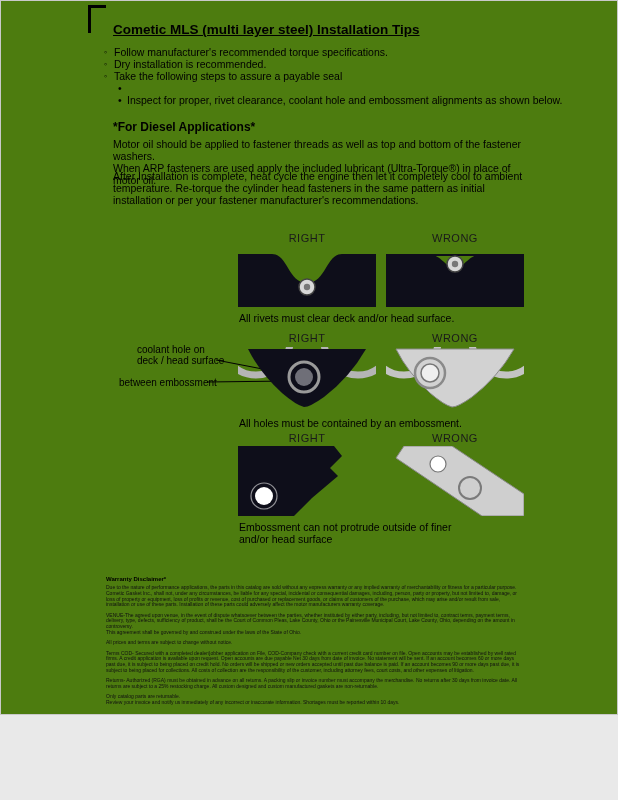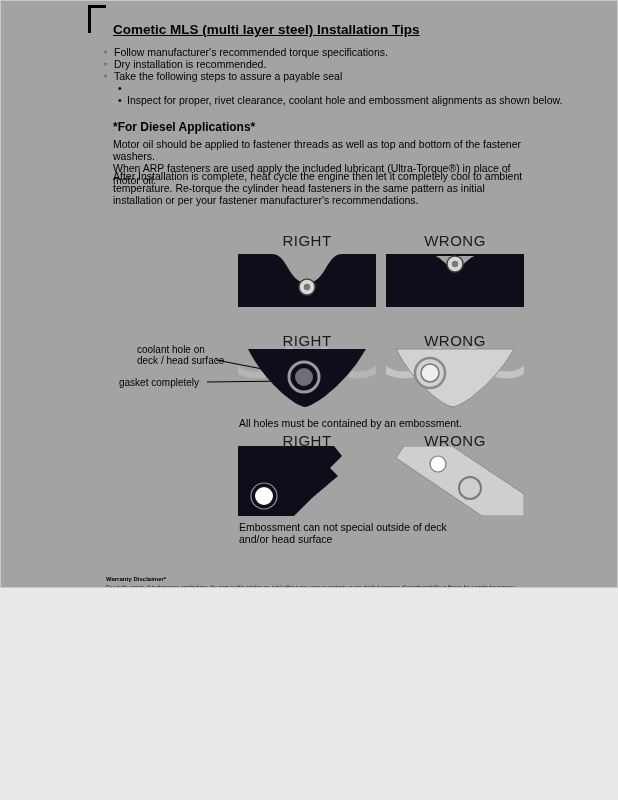--- a/index.html
+++ b/index.html
@@ -1,37 +1,37 @@
 <!DOCTYPE html>
 <html><head>
 <meta charset="utf-8">
 <style>
   * { margin:0; padding:0; box-sizing:border-box; }
   html,body { background:#e9e9e9; }
   .page {
-    position:relative; width:618px; height:588px; background:#a3a3a3;
+    position:relative; width:618px; height:715px; background:#4d7c0f;
     font-family:"Liberation Sans", sans-serif; color:#000;
     margin:0 auto; overflow:hidden; border:1px solid #c9c9c9;
   }
   .corner { position:absolute; left:87px; top:4px; width:18px; height:28px;
             border-left:3px solid #000; border-top:3px solid #000; }
   .title { position:absolute; left:112px; top:21px; font-size:13.5px; font-weight:bold;
            text-decoration:underline; }
   .bullets { position:absolute; left:103px; top:45px; width:470px; font-size:10.5px; }
   .b { display:flex; line-height:12px; }
   .m1 { width:10px; font-size:9px; flex:0 0 10px; }
   .b.sub { padding-left:14px; }
   .m2 { width:9px; flex:0 0 9px; }
   .diesel-h { position:absolute; left:112px; top:119px; font-size:12px; font-weight:bold; }
   .para { position:absolute; left:112px; width:416px; font-size:10.5px; line-height:12px;
           white-space:pre-line; }
   .p1 { top:137px; }
   .p2 { top:169px; }
   .note { position:absolute; left:112px; top:211px; font-size:10.5px; }
-  .fig-label { position:absolute; width:138px; text-align:center; font-size:15px;
+  .fig-label { position:absolute; width:138px; text-align:center; font-size:11px;
                color:#1a1a1a; letter-spacing:0.5px; }
   .fig-img { position:absolute; width:138px; }
   .fig-img svg { display:block; width:100%; height:100%; }
   .fig-caption { position:absolute; font-size:10.5px; line-height:11.5px; white-space:pre-line; }
   .callout { position:absolute; font-size:10px; line-height:10.5px; white-space:pre-line; }
   .callout-lines { position:absolute; left:205px; top:350px; }
   .disc-h { position:absolute; left:105px; top:575px; font-size:6px; font-weight:bold; }
   .disclaimer { position:absolute; left:105px; top:584px; width:414px; }
   .disc { font-size:5px; line-height:5.8px; margin-bottom:4.5px; white-space:pre-line; color:#111; }
   .page-code { position:absolute; left:388px; top:756px; font-size:11.5px;text-align:right; }
@@ -83,27 +83,28 @@
     </svg>
   </div>
   <div class="fig-img" style="left:385px; top:246px; height:60px;">
     <svg viewBox="0 0 138 60">
       <path d="M0,8 L44,8 C56,8 58,20 69,20 C80,20 82,8 94,8 L138,8 L138,60 L0,60 Z" fill="#0e0e1a"></path>
       <line x1="0" y1="8" x2="138" y2="8" stroke="#0e0e1a" stroke-width="2"></line>
       <circle cx="69" cy="17" r="8" fill="#d8d8d8" stroke="#444" stroke-width="1.5"></circle>
       <circle cx="69" cy="17" r="3.2" fill="#777"></circle>
     </svg>
   </div>
+  <div class="fig-caption" style="left:238px; top:312px; width:300px;">All rivets must clear deck and/or head surface.</div>
 
   <div class="fig-label" style="left:237px; top:331px;">RIGHT</div>
   <div class="fig-label" style="left:385px; top:331px;">WRONG</div>
 
   <div class="callout" style="left:136px; top:344px; width:108px;">coolant hole on
 deck / head surface</div>
-  <div class="callout" style="left:118px; top:377px; width:108px;">gasket completely</div>
+  <div class="callout" style="left:118px; top:377px; width:108px;">between embossment</div>
 
   <svg class="callout-lines" width="100" height="45">
     <line x1="10" y1="9" x2="98" y2="26" stroke="#000" stroke-width="1"></line>
     <line x1="1" y1="31" x2="83" y2="30" stroke="#000" stroke-width="1"></line>
   </svg>
 
   <div class="fig-img" style="left:237px; top:346px; height:66px;">
     <svg viewBox="0 0 138 66">
       <circle cx="18" cy="-6" r="34" fill="none" stroke="#b5b5b5" stroke-width="7"></circle>
       <circle cx="120" cy="-6" r="34" fill="none" stroke="#b5b5b5" stroke-width="7"></circle>
@@ -133,21 +134,21 @@
       <circle cx="26" cy="50" r="13" fill="none" stroke="#ffffff" stroke-width="1.2" opacity="0.55"></circle>
     </svg>
   </div>
   <div class="fig-img" style="left:385px; top:445px; height:70px;">
     <svg viewBox="0 0 138 70">
       <path d="M18,0 L66,0 L138,48 L138,70 L96,70 L10,12 Z" fill="#cfcfcf" stroke="#8a8a8a" stroke-width="1"></path>
       <circle cx="52" cy="18" r="8" fill="#ffffff" stroke="#777" stroke-width="1.2"></circle>
       <circle cx="84" cy="42" r="11" fill="none" stroke="#7a7a7a" stroke-width="2"></circle>
     </svg>
   </div>
-  <div class="fig-caption" style="left:238px; top:521px; width:300px;">Embossment can not special outside of deck
+  <div class="fig-caption" style="left:238px; top:521px; width:300px;">Embossment can not protrude outside of finer
 and/or head surface</div>
 
   <div class="disc-h">Warranty Disclaimer*</div>
   <div class="disclaimer">
     <p class="disc">Due to the nature of performance applications, the parts in this catalog are sold without any express warranty or any implied warranty of merchantability or fitness for a particular purpose.  Cometic Gasket Inc., shall not, under any circumstances, be liable for any special, incidental or consequential damages, including, person, party or property, but not limited to, damage, or loss of property or equipment, loss of profits or revenue, cost of purchased or replacement goods, or claims of customers of the purchase, which may arise and/or result from sale, installation or use of these parts.  Installation of these parts could adversely affect the motor manufacturers warranty coverage.</p>
     <p class="disc">VENUE-The agreed upon venue, in the event of dispute whatsoever between the parties, whether instituted by either party, including, but not limited to, contract terms, payment terms, delivery, type, defects, sufficiency of product, shall be the Court of Common Pleas, Lake County, Ohio or the Painesville Municipal Court, Lake County, Ohio, depending on the amount in controversy.
 This agreement shall be governed by and construed under the laws of the State of Ohio.</p>
     <p class="disc">All prices and terms are subject to change without notice.</p>
     <p class="disc">Terms COD- Secured with a completed dealer/jobber application on File, COD-Company check with a current credit card number on file.  Open accounts may be established by well rated firms.  A credit application is available upon request.  Open accounts are due payable Net 30 days from date of invoice.  No statement will be sent.  If an account becomes 60 or more days past due, it is subject to being placed on credit hold.  No orders will be shipped or new orders accepted until past due balance is paid.  If an account becomes 90 or more days past due, it is subject to being placed for collections.  All costs of collection are the responsibility of the customer, including attorney fees, court costs, and other expenses of litigation.</p>
     <p class="disc">Returns- Authorized (RGA) must be obtained in advance on all returns.  A packing slip or invoice number must accompany the merchandise.  No returns after 30 days from invoice date.  All returns are subject to a 25% restocking charge.  All custom designed and custom manufactured gaskets are non-returnable.</p>

